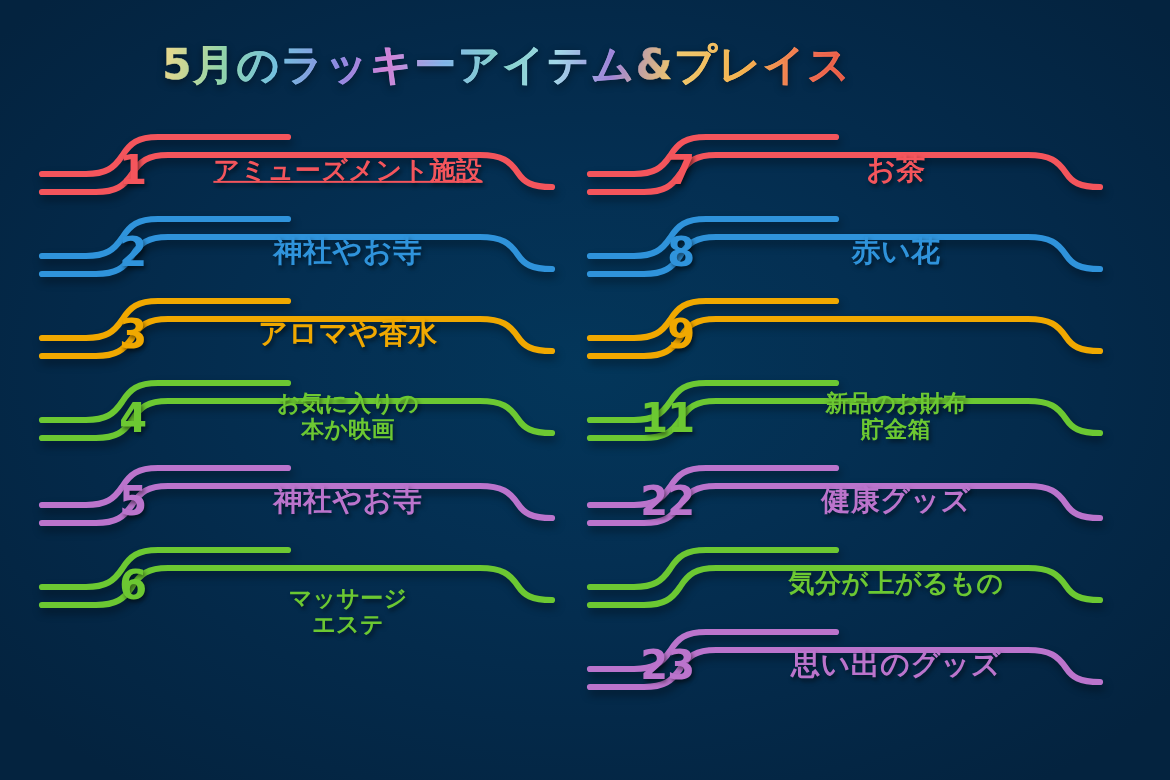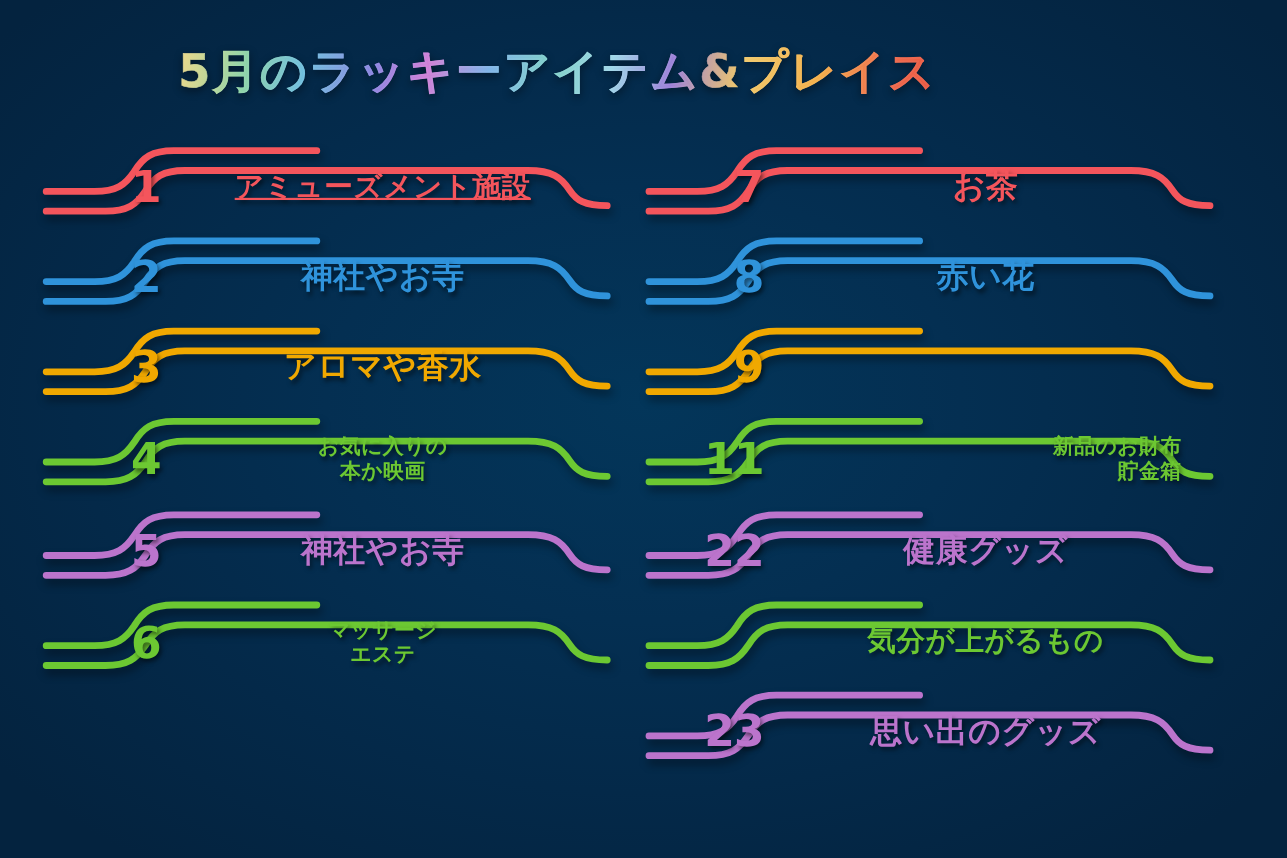--- a/index.html
+++ b/index.html
@@ -114,21 +114,21 @@
     transform:translateY(-54%);
     text-align:center;
     font-family:"DejaVu Sans","Liberation Sans",sans-serif;
     font-size:29px;
     font-weight:700;
     line-height:1.08;
     letter-spacing:0.5px;
     text-shadow:2px 3px 4px rgba(0,0,0,0.5);
     white-space:pre-line;
   }
-  .label.two-line { font-size:19px; line-height:1.16; letter-spacing:0.3px; }
+  .label.two-line { font-size:23px; line-height:1.16; letter-spacing:0.3px; }
   .label.small    { font-size:26px; }
 
   
   #col-right .row:first-child { }
 </style>
 </head>
 <body>
 
 <div id="stage">
 
@@ -177,21 +177,21 @@
         </svg>
         <div class="num" style="color: rgb(187, 116, 204);">5</div>
         <div class="label" style="color: rgb(187, 116, 204);">神社やお寺</div>
       </div>
       <div class="row tall">
         <svg class="ribbon" viewBox="0 0 520 82" preserveAspectRatio="none">
           <path d="M 2 62 L 56 62 C 76 62 84 56 92 44 C 100 31 108 25 128 25 L 440 25 C 462 25 470 31 478 43 C 484 52 491 57 512 57" stroke="#6cc832"></path>
           <path d="M 2 44 L 46 44 C 66 44 74 38 82 26 C 90 13 98 7 118 7 L 248 7" stroke="#6cc832"></path>
         </svg>
         <div class="num" style="color: rgb(108, 200, 50);">6</div>
-        <div class="label two-line" style="color: rgb(108, 200, 50);">マッサージ
+        <div class="label two-line" style="color: rgb(108, 200, 50); margin-top: 28px;">マッサージ
 エステ</div>
       </div>
     </div>
   <div class="column" id="col-right">
       <div class="row">
         <svg class="ribbon" viewBox="0 0 520 82" preserveAspectRatio="none">
           <path d="M 2 62 L 56 62 C 76 62 84 56 92 44 C 100 31 108 25 128 25 L 440 25 C 462 25 470 31 478 43 C 484 52 491 57 512 57" stroke="#f4555c"></path>
           <path d="M 2 44 L 46 44 C 66 44 74 38 82 26 C 90 13 98 7 118 7 L 248 7" stroke="#f4555c"></path>
         </svg>
         <div class="num" style="color: rgb(244, 85, 92);">7</div>
@@ -211,21 +211,21 @@
           <path d="M 2 44 L 46 44 C 66 44 74 38 82 26 C 90 13 98 7 118 7 L 248 7" stroke="#f0a800"></path>
         </svg>
         <div class="num" style="color: rgb(240, 168, 0);">9</div>
       </div>
       <div class="row tall">
         <svg class="ribbon" viewBox="0 0 520 82" preserveAspectRatio="none">
           <path d="M 2 62 L 56 62 C 76 62 84 56 92 44 C 100 31 108 25 128 25 L 440 25 C 462 25 470 31 478 43 C 484 52 491 57 512 57" stroke="#6cc832"></path>
           <path d="M 2 44 L 46 44 C 66 44 74 38 82 26 C 90 13 98 7 118 7 L 248 7" stroke="#6cc832"></path>
         </svg>
         <div class="num" style="color: rgb(108, 200, 50);">11</div>
-        <div class="label two-line" style="color: rgb(108, 200, 50); text-align: right;">新品のお財布
+        <div class="label two-line" style="color: rgb(108, 200, 50);">新品のお財布
 貯金箱</div>
       </div>
       <div class="row">
         <svg class="ribbon" viewBox="0 0 520 82" preserveAspectRatio="none">
           <path d="M 2 62 L 56 62 C 76 62 84 56 92 44 C 100 31 108 25 128 25 L 440 25 C 462 25 470 31 478 43 C 484 52 491 57 512 57" stroke="#bb74cc"></path>
           <path d="M 2 44 L 46 44 C 66 44 74 38 82 26 C 90 13 98 7 118 7 L 248 7" stroke="#bb74cc"></path>
         </svg>
         <div class="num" style="color: rgb(187, 116, 204);">22</div>
         <div class="label" style="color: rgb(187, 116, 204);">健康グッズ</div>
       </div>

